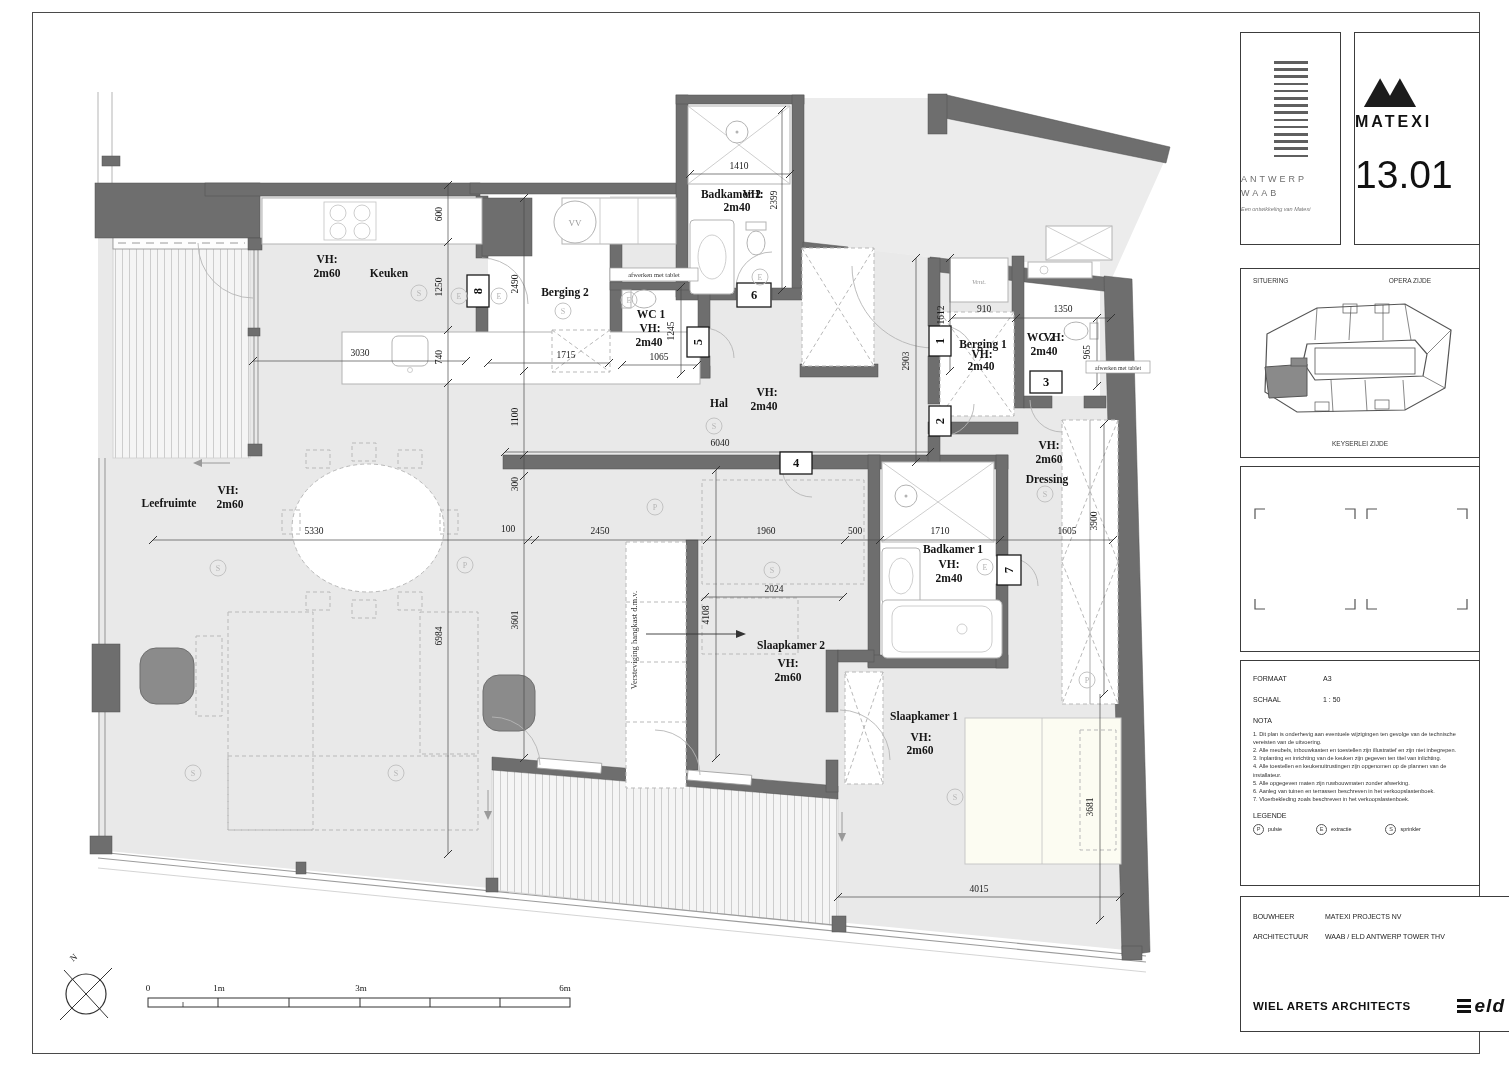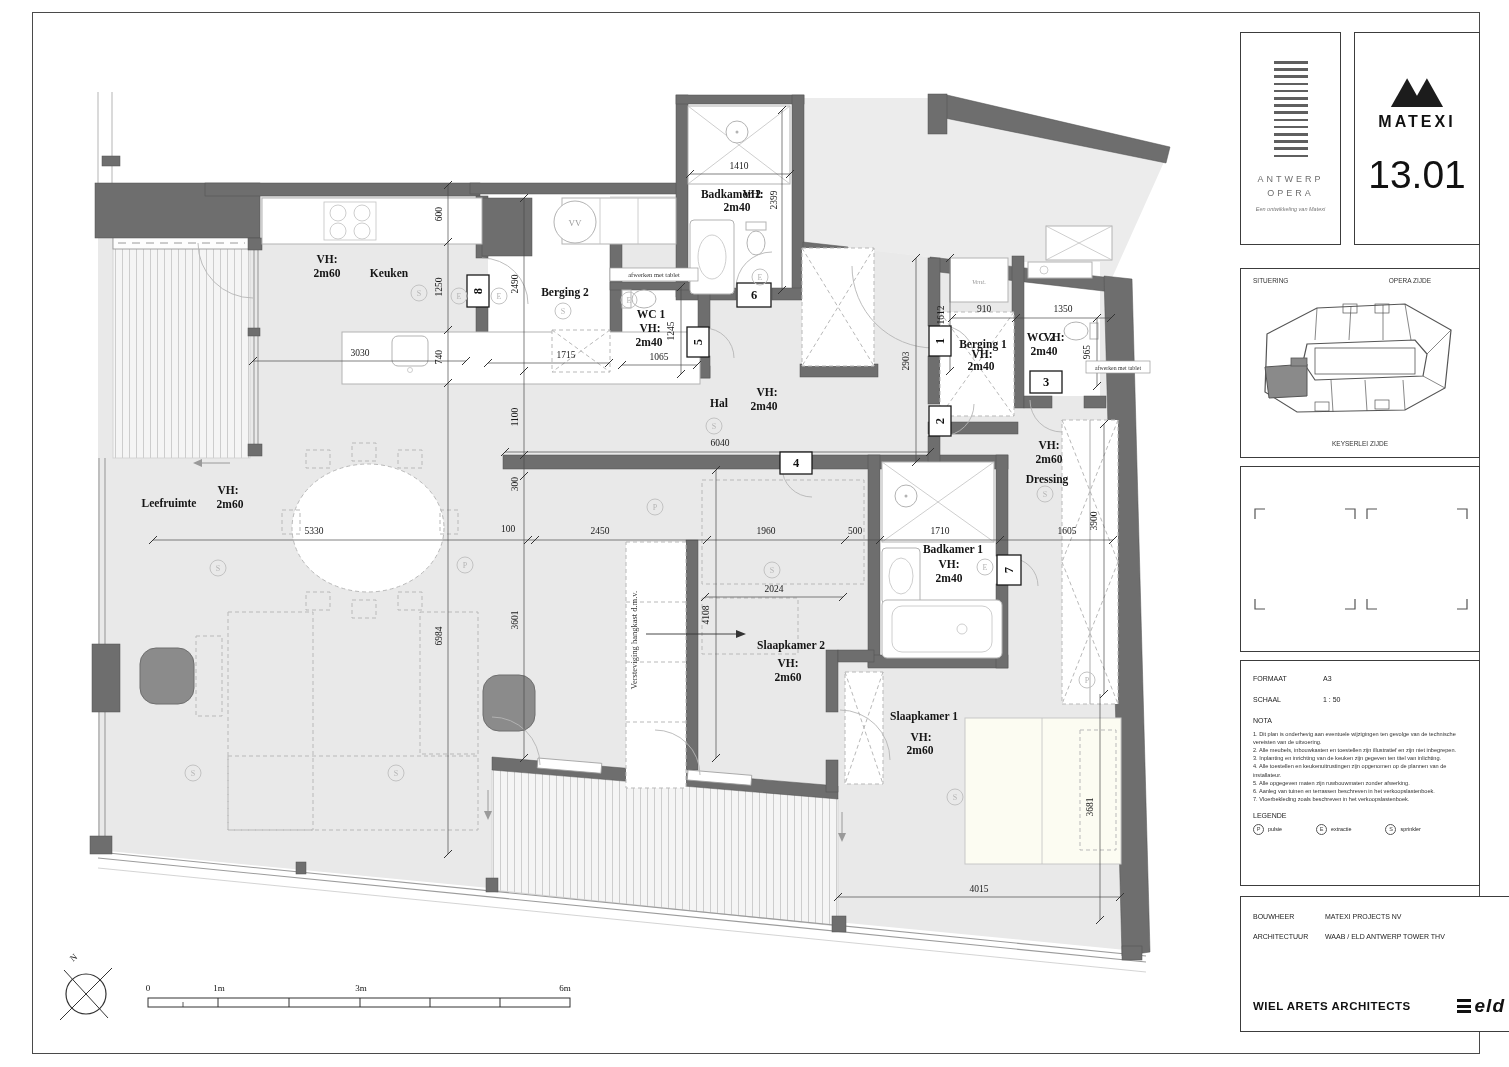--- a/index.html
+++ b/index.html
@@ -1,25 +1,25 @@
 <!DOCTYPE html>
 <html><head>
 <meta charset="utf-8">
 <style>
   html,body{margin:0;padding:0;background:#fff;}
   body{width:1509px;height:1067px;position:relative;font-family:"Liberation Sans",sans-serif;color:#222;overflow:hidden;}
   .sheet{position:absolute;inset:0;}
   .frame{position:absolute;left:32px;top:12px;width:1446px;height:1040px;border:1.5px solid #4a4a4a;}
   
   .panel{position:absolute;border:1px solid #3c3c3c;background:#fff;box-sizing:border-box;}
-  #p-antwerp{left:1240px;top:32px;width:101px;height:213px;text-align:center;}
+  #p-antwerp{left:1240px;top:32px;width:101px;height:213px;}
   .atw-logo{width:34px;height:98px;margin:28px auto 14px;background:repeating-linear-gradient(to bottom,#5f5f5f 0 2.6px,transparent 2.6px 7.2px);}
   .atw-title{font-size:9px;letter-spacing:3px;color:#6e6e6e;line-height:1.5;}
   .atw-tag{font-size:5.5px;font-style:italic;color:#777;margin-top:6px;}
-  #p-matexi{left:1354px;top:32px;width:126px;height:213px;text-align:center;}
+  #p-matexi{left:1354px;top:32px;width:126px;height:213px;text-align:left;}
   .mx-logo{margin-top:38px;}
   .mx-name{font-weight:bold;font-size:16px;letter-spacing:3px;color:#111;margin-top:2px;}
   .mx-unit{font-size:39px;color:#111;margin-top:22px;font-family:"Liberation Sans",sans-serif;}
   #p-situering{left:1240px;top:268px;width:240px;height:190px;font-size:6.5px;color:#333;}
   .sit-head{display:flex;justify-content:space-between;padding:8px 12px 0 12px;}
   .sit-foot{text-align:center;position:absolute;bottom:10px;width:100%;}
   #p-marks{left:1240px;top:466px;width:240px;height:186px;}
   #p-info{left:1240px;top:660px;width:240px;height:226px;font-size:7px;color:#222;padding:14px 12px;box-sizing:border-box;}
   .inf-row{display:flex;margin-bottom:14px;}
   .inf-row .lab{width:70px;}
@@ -514,21 +514,21 @@
       <text x="219" y="991" font-size="9" fill="#111">1m</text>
       <text x="361" y="991" font-size="9" fill="#111">3m</text>
       <text x="565" y="991" font-size="9" fill="#111">6m</text>
     </g>
   </svg>
 
   <div class="panel" id="p-antwerp">
     <div class="atw-logo"></div>
     <div class="atw-title">
       <div>ANTWERP</div>
-      <div>OPERA</div>
+      <div>WAAB</div>
     </div>
     <div class="atw-tag">Een ontwikkeling van Matexi</div>
   </div>
 
   <div class="panel" id="p-matexi">
     <div class="mx-logo">
       <svg width="70" height="36" viewBox="0 0 70 40">
         <polygon points="6,40 24,8 42,40" fill="#1c1c1c"></polygon>
         <polygon points="28,40 46,8 64,40" fill="#1c1c1c"></polygon>
       </svg>

